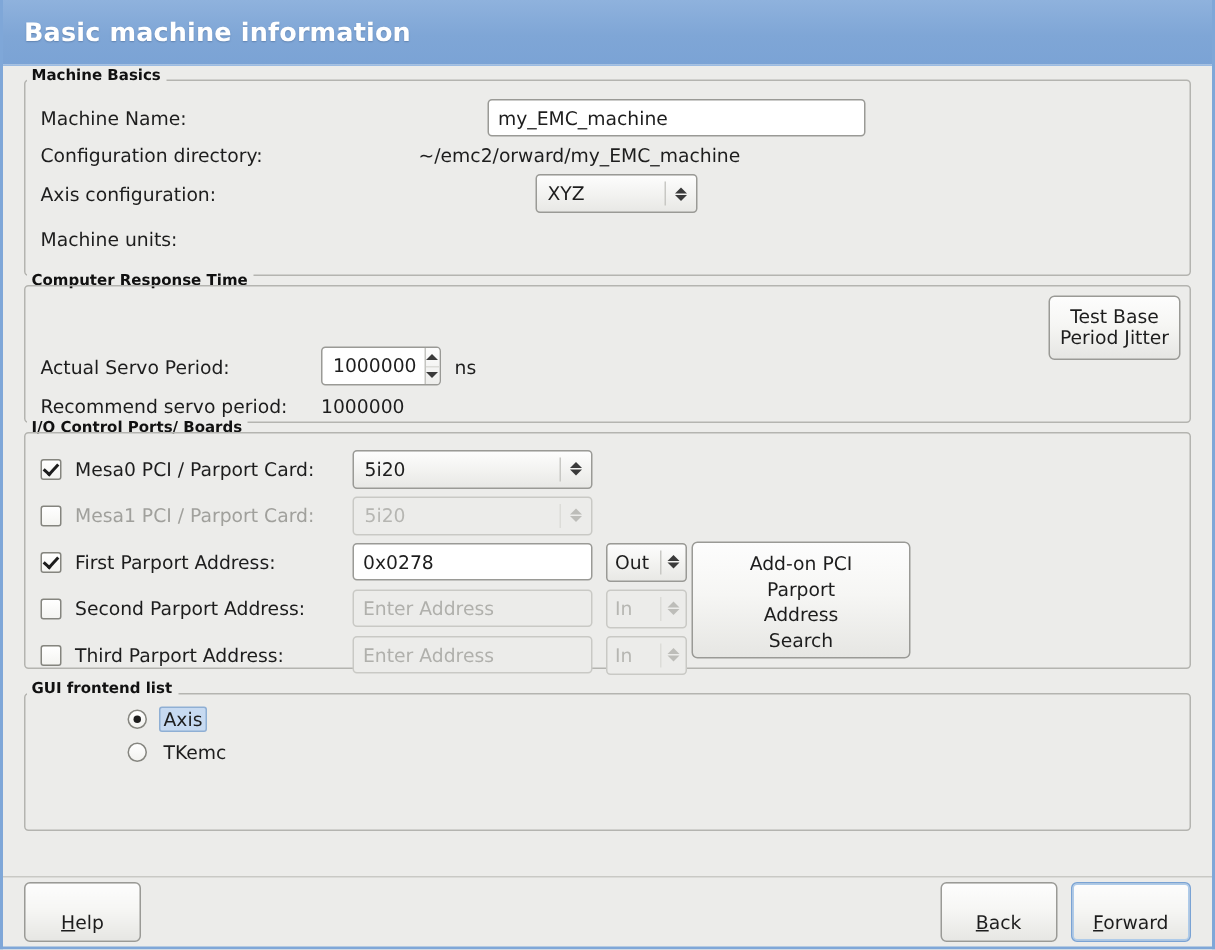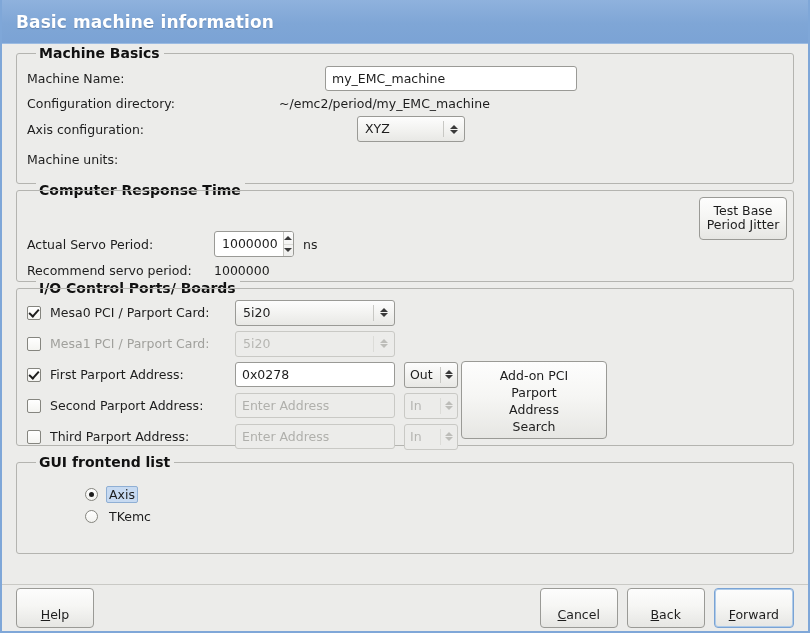--- a/index.html
+++ b/index.html
@@ -49,25 +49,25 @@
   
   .group { position:relative; margin: 0 4px 3px 4px; }
   .group > .gframe {
     border: 1px solid #b4b4b0;
     border-radius: 3px;
     background: transparent;
     padding: 12px 10px 8px 10px;
   }
   .group > .glegend {
     position:absolute;
-    top: -8px; left: 20px;
+    top: -8px; left: 2px;
     background: #ececea;
     padding: 0 4px 0 3px;
     font-weight: bold;
-    font-size: 14px;
+    font-size: 10px;
     color:#111;
     white-space:nowrap;
   }
 
   
   .row { display:flex; align-items:center; min-height: 24px; }
   .lbl { color:#1d1d1d; }
   .lbl.dim { color:#a0a09c; }
 
   
@@ -227,21 +227,21 @@
       <div class="glegend">Machine Basics</div>
       <div class="gframe" style="padding:10px 10px 9px 10px;">
 
         <div class="row" style="min-height:28px;gap:46px;">
           <span class="lbl" style="width:252px;">Machine Name:</span>
           <div class="entry" style="width:252px;">my_EMC_machine</div>
         </div>
 
         <div class="row" style="min-height:22px;">
           <span class="lbl" style="width:252px;">Configuration directory:</span>
-          <span class="lbl">~/emc2/period/my_EMC_machine</span>
+          <span class="lbl">~/emc2/orward/my_EMC_machine</span>
         </div>
 
         <div class="row" style="min-height:30px;">
           <span class="lbl" style="width:330px;">Axis configuration:</span>
           <div class="combo" style="width:108px;">
             <span class="cval">XYZ</span>
             <span class="csep"></span>
             <span class="carrows">
               <i class="chev up"></i>
                 <i class="chev down"></i>
@@ -362,21 +362,21 @@
                 <i class="chev down"></i>
             </span>
           </div>
         </div>
 
       </div>
     </div>
 
     <div class="group">
       <div class="glegend">GUI frontend list</div>
-      <div class="gframe" style="padding:20px 10px 10px 10px; height:92px;margin-top:16px;">
+      <div class="gframe" style="padding:5px 10px 10px 10px; height:92px;margin-top:16px;">
 
         <div class="row" style="min-height:22px; padding-left:58px;">
           <span class="radio checked"></span>
           <span class="radio-label selected">Axis</span>
         </div>
 
         <div class="row" style="min-height:22px; padding-left:58px;">
           <span class="radio"></span>
           <span class="radio-label">TKemc</span>
         </div>
@@ -387,23 +387,20 @@
     </div>
 
   </div>
 
   <div id="bottombar">
     <button class="btn" style="min-width:78px;">
       <span class="mn">H</span><span>elp</span>
     </button>
     <span class="spacer"></span>
     <span class="rightbtns">
-      <button class="btn" style="min-width:78px;">
-        <span class="mn">C</span><span>ancel</span>
-      </button>
       <button class="btn" style="min-width:78px;">
         <span class="mn">B</span><span>ack</span>
       </button>
       <button class="btn focus" style="min-width:78px;">
         <span class="mn">F</span><span>orward</span>
       </button>
     </span>
   </div>
 
 </div>

